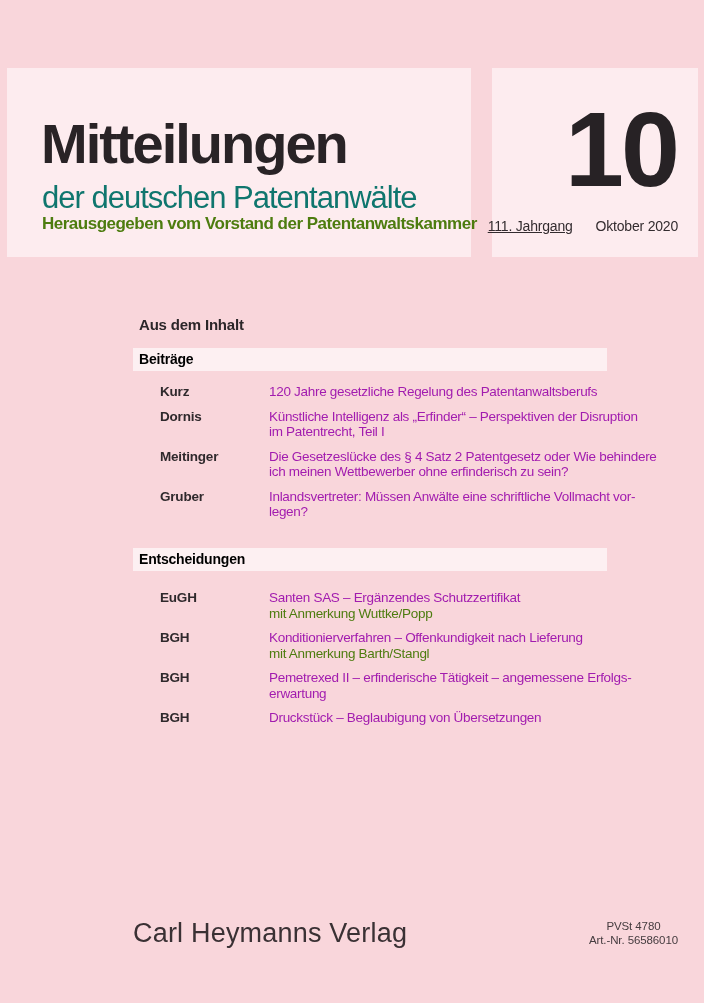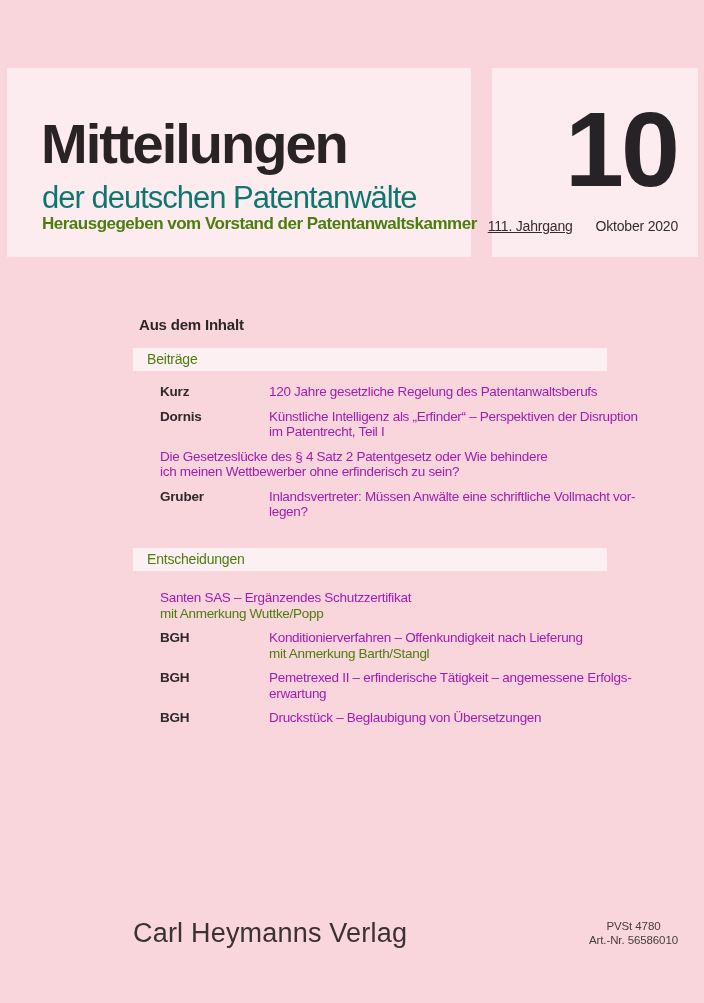--- a/index.html
+++ b/index.html
@@ -47,22 +47,22 @@
     position:absolute;left:139px;top:316px;
     font-size:15px;font-weight:700;letter-spacing:-0.2px;color:#2c2629;
   }
   .band{
     position:absolute;left:133px;width:474px;height:23px;
     background:var(--bg-band,#fdf0f2);
   }
   .band-1{top:348px;}
   .band-2{top:548px;}
   .band-label{
-    padding-left:14px;font-size:14px;font-weight:400;line-height:23px;
-    letter-spacing:-0.2px;color:#4d7c0f;
+    padding-left:6px;font-size:14px;font-weight:700;line-height:23px;
+    letter-spacing:-0.2px;color:#000000;
   }
 
   .rows{position:absolute;left:139px;width:520px;}
   .rows-1{top:384px;}
   .rows-2{top:590px;}
   .row{display:flex;margin-bottom:9px;margin-left:21px;}
   .row-label{
     flex:0 0 109px;width:109px;
     font-weight:700;font-size:13.5px;line-height:15.5px;
     letter-spacing:-0.2px;color:#2f292c;
@@ -119,40 +119,42 @@
         </div>
     </div>
     <div class="row">
       <div class="row-label">Dornis</div>
       <div class="row-body">
           <div class="row-text">Künstliche Intelligenz als „Erfinder“ – Perspektiven der Disruption
 im Patentrecht, Teil I</div>
         </div>
     </div>
     <div class="row">
+      <div class="row-label">Meitinger</div>
       <div class="row-body">
           <div class="row-text">Die Gesetzeslücke des § 4 Satz 2 Patentgesetz oder Wie behindere
 ich meinen Wettbewerber ohne erfinderisch zu sein?</div>
         </div>
     </div>
     <div class="row">
       <div class="row-label">Gruber</div>
       <div class="row-body">
           <div class="row-text">Inlandsvertreter: Müssen Anwälte eine schriftliche Vollmacht vor-
 legen?</div>
         </div>
     </div>
   </div>
 
   <div class="band band-2">
     <div class="band-label">Entscheidungen</div>
   </div>
 
   <div class="rows rows-2">
     <div class="row">
+      <div class="row-label">EuGH</div>
       <div class="row-body">
         <div class="row-text">Santen SAS – Ergänzendes Schutzzertifikat</div>
         <div class="row-note">mit Anmerkung Wuttke/Popp</div>
       </div>
     </div>
     <div class="row">
       <div class="row-label">BGH</div>
       <div class="row-body">
         <div class="row-text">Konditionierverfahren – Offenkundigkeit nach Lieferung</div>
         <div class="row-note">mit Anmerkung Barth/Stangl</div>

